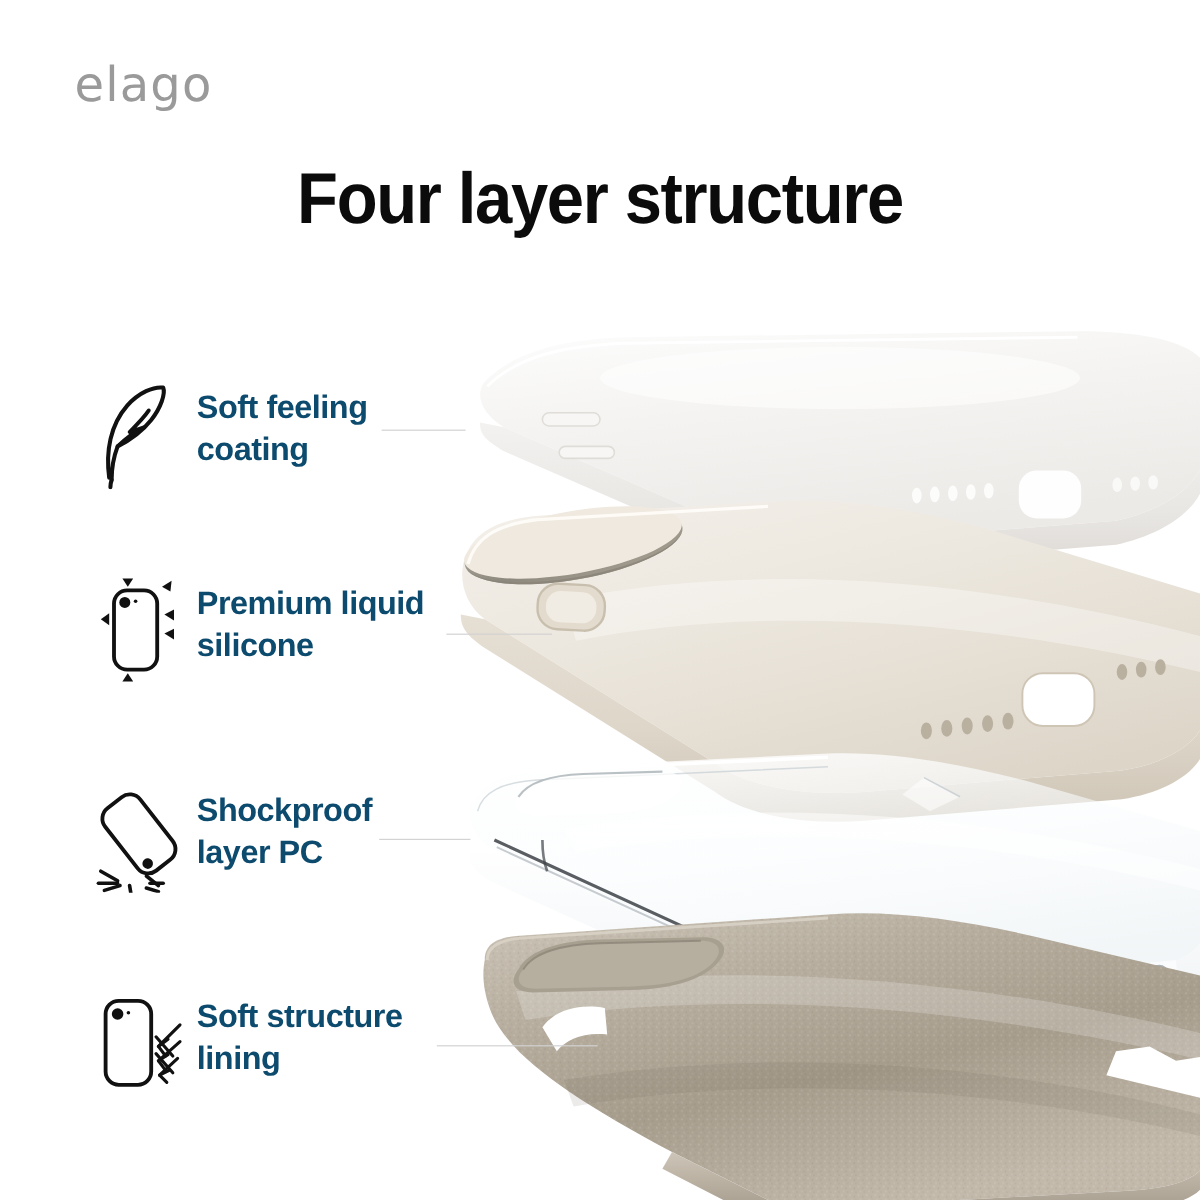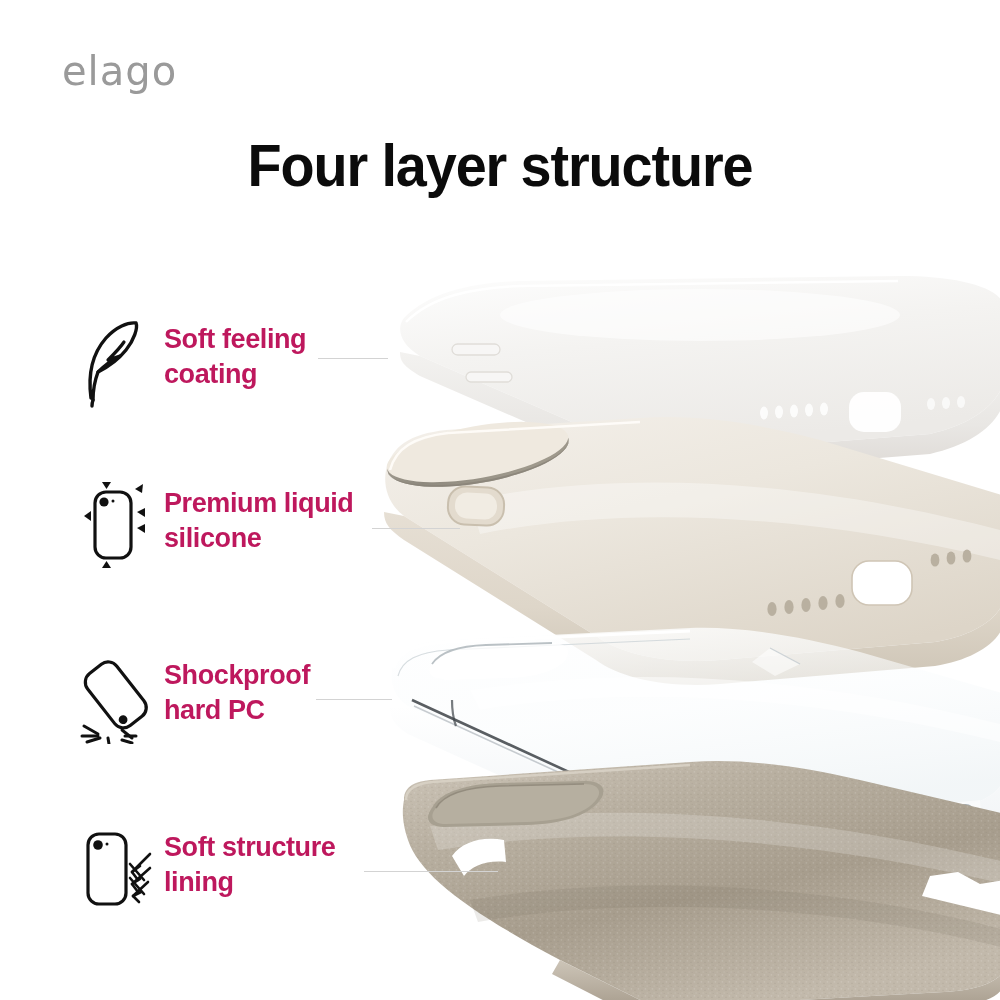--- a/index.html
+++ b/index.html
@@ -29,21 +29,21 @@
     font-family:"Liberation Sans", sans-serif;
   }
 
   
   .feature { position:absolute; left:78px; width:340px; }
   .feature .icon-wrap {
     position:absolute; left:0; top:0; width:76px; height:92px;
   }
   .feature .label {
     position:absolute; left:86px; top:6px; width:260px;
-    font-size:27px; font-weight:700; color:#be185d;
+    font-size:27px; font-weight:700; color:#0c4a6e;
     line-height:1.30; letter-spacing:-0.4px;
     white-space:pre-line;
   }
   #f1 { top:316px; }
   #f2 { top:480px; }
   #f3 { top:652px; }
   #f4 { top:824px; }
 
   
   .connector {
@@ -355,21 +355,21 @@
           <line x1="4" y1="84" x2="20" y2="84"></line>
           <line x1="9" y1="90" x2="22" y2="86"></line>
           <line x1="44" y1="78" x2="54" y2="86"></line>
           <line x1="47" y1="84" x2="58" y2="84"></line>
           <line x1="44" y1="88" x2="54" y2="91"></line>
           <line x1="30" y1="86" x2="31" y2="92"></line>
         </g>
       </svg>
     </div>
     <div class="label">Shockproof
-hard PC</div>
+layer PC</div>
   </div>
 
   <div class="feature" id="f4">
     <div class="icon-wrap">
       <svg width="76" height="92" viewBox="0 0 76 92">
         <rect x="10" y="10" width="38" height="70" rx="11" fill="none" stroke="#111" stroke-width="3.2"></rect>
         <circle cx="20" cy="21" r="4.8" fill="#111"></circle>
         <circle cx="29" cy="20" r="1.5" fill="#111"></circle>
 
         <g stroke="#111" stroke-width="2.6" stroke-linecap="round" fill="none">

